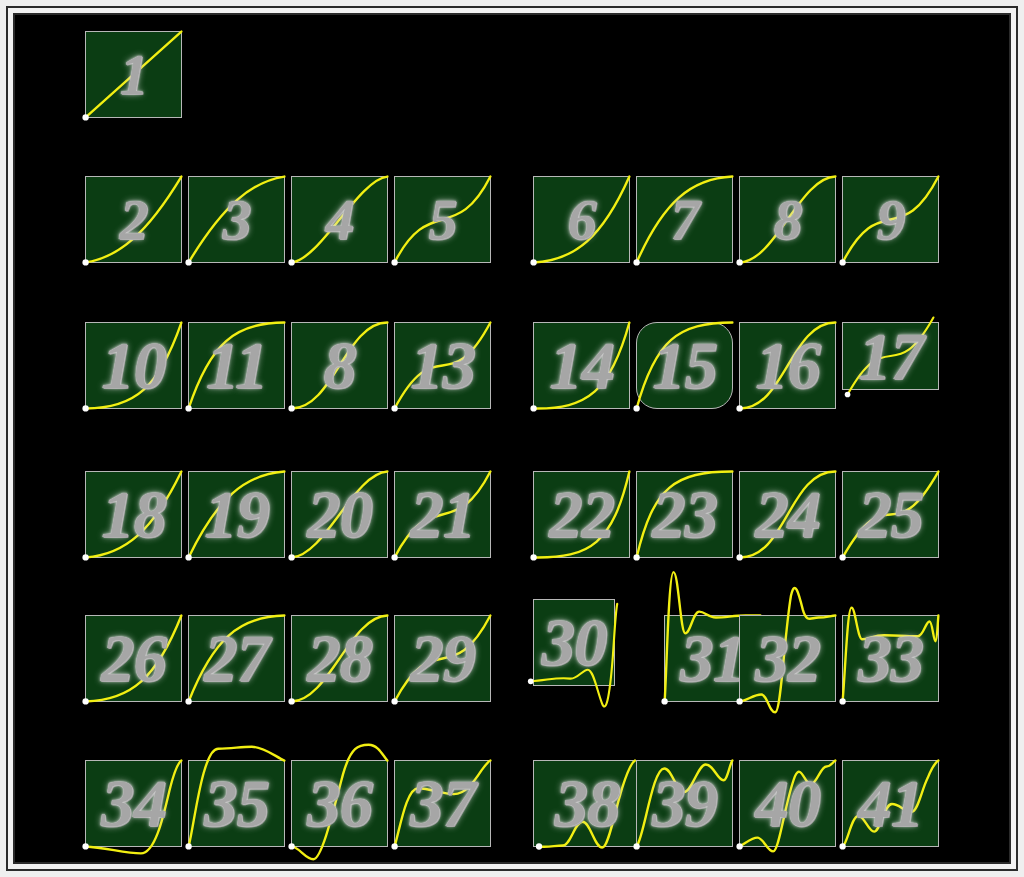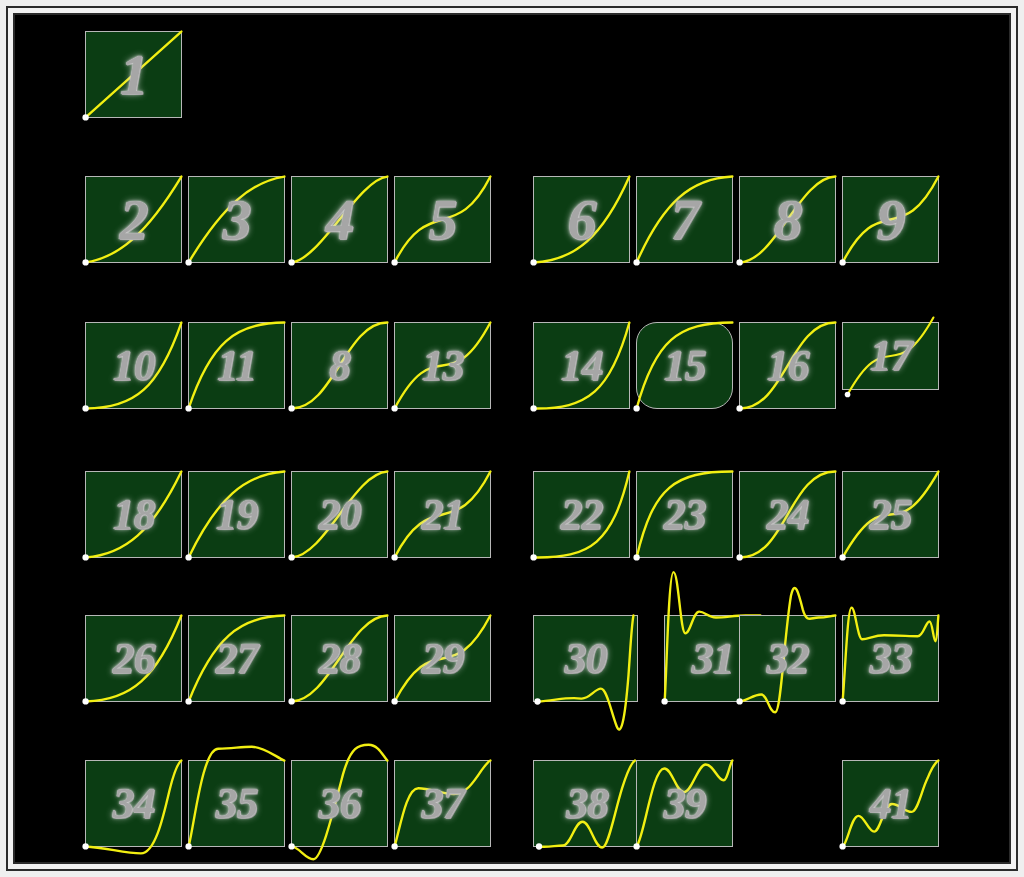--- a/index.html
+++ b/index.html
@@ -79,21 +79,21 @@
     color: #a6a6a6;
     text-shadow:
        0 0 1px #d8d8d8,
        0 0 3px #cfcfcf,
        0 0 7px rgba(225,225,225,0.75),
        1px 1px 0px #7d7d7d;
     letter-spacing: -1px;
     user-select: none;
     pointer-events: none;
   }
-  .easing-cell.wide-num .cell-number { font-size: 44px; }
+  .easing-cell.wide-num .cell-number { font-size: 67px; }
 
   .curve-path {
     fill: none;
     stroke: #f2ef12;
     stroke-width: 2.4;
     stroke-linecap: round;
     stroke-linejoin: round;
   }
   .origin-dot {
     fill: #ffffff;
@@ -303,21 +303,21 @@
             </svg>
             <div class="cell-number">28</div>
           </div>
           <div class="easing-cell wide-num" style="left: 379px; top: 600px; width: 97px; height: 87px;">
             <svg class="cell-svg" viewBox="-30 -48 157 183">
               <path class="curve-path" d="M0,87 C40,11 57,76 97,0"></path>
               <circle class="origin-dot" cx="0" cy="87" r="3.2"></circle>
             </svg>
             <div class="cell-number">29</div>
           </div>
-          <div class="easing-cell wide-num" style="left: 518px; top: 600px; width: 105px; height: 87px;">
+          <div class="easing-cell wide-num" style="left: 518px; top: 584px; width: 82px; height: 87px;">
             <svg class="cell-svg" viewBox="-30 -48 157 183">
               <path class="curve-path" d="M0,87 C18,86 30,82 44,84 C52,85 58,74 64,74 C70,74 74,96 80,112 C84,122 88,110 92,60 C94,32 95,10 97,0"></path>
               <circle class="origin-dot" cx="0" cy="87" r="3.2"></circle>
             </svg>
             <div class="cell-number">30</div>
           </div>
           <div class="easing-cell wide-num" style="left: 621px; top: 600px; width: 97px; height: 87px; margin-left: 28px;">
             <svg class="cell-svg" viewBox="-30 -48 157 183">
               <path class="curve-path" d="M0,87 C2,60 4,-44 9,-44 C14,-44 16,18 21,18 C26,18 29,-4 35,-4 C41,-4 44,2 52,2 C62,2 70,0 82,0 C90,0 93,0 97,0"></path>
               <circle class="origin-dot" cx="0" cy="87" r="3.2"></circle>
@@ -372,20 +372,27 @@
               <circle class="origin-dot" cx="0" cy="87" r="3.2"></circle>
             </svg>
             <div class="cell-number">38</div>
           </div>
           <div class="easing-cell wide-num" style="left: 621px; top: 745px; width: 97px; height: 87px;">
             <svg class="cell-svg" viewBox="-30 -48 157 183">
               <path class="curve-path" d="M0,87 C8,76 16,8 28,8 C36,8 40,32 48,32 C56,32 62,4 70,4 C78,4 82,20 88,20 C92,20 94,4 97,0"></path>
               <circle class="origin-dot" cx="0" cy="87" r="3.2"></circle>
             </svg>
             <div class="cell-number">39</div>
+          </div>
+          <div class="easing-cell wide-num" style="left: 724px; top: 745px; width: 97px; height: 87px;">
+            <svg class="cell-svg" viewBox="-30 -48 157 183">
+              <path class="curve-path" d="M0,87 C6,84 12,78 18,78 C24,78 28,92 34,92 C40,92 46,42 56,16 C62,2 66,24 72,24 C78,24 82,6 88,6 C92,6 94,2 97,0"></path>
+              <circle class="origin-dot" cx="0" cy="87" r="3.2"></circle>
+            </svg>
+            <div class="cell-number">40</div>
           </div>
           <div class="easing-cell wide-num" style="left: 827px; top: 745px; width: 97px; height: 87px;">
             <svg class="cell-svg" viewBox="-30 -48 157 183">
               <path class="curve-path" d="M0,87 C5,84 9,56 16,56 C22,56 26,72 32,72 C38,72 42,44 50,44 C58,44 62,52 70,52 C76,52 80,30 86,18 C90,8 94,2 97,0"></path>
               <circle class="origin-dot" cx="0" cy="87" r="3.2"></circle>
             </svg>
             <div class="cell-number">41</div>
           </div>
         </div>
     </div>

